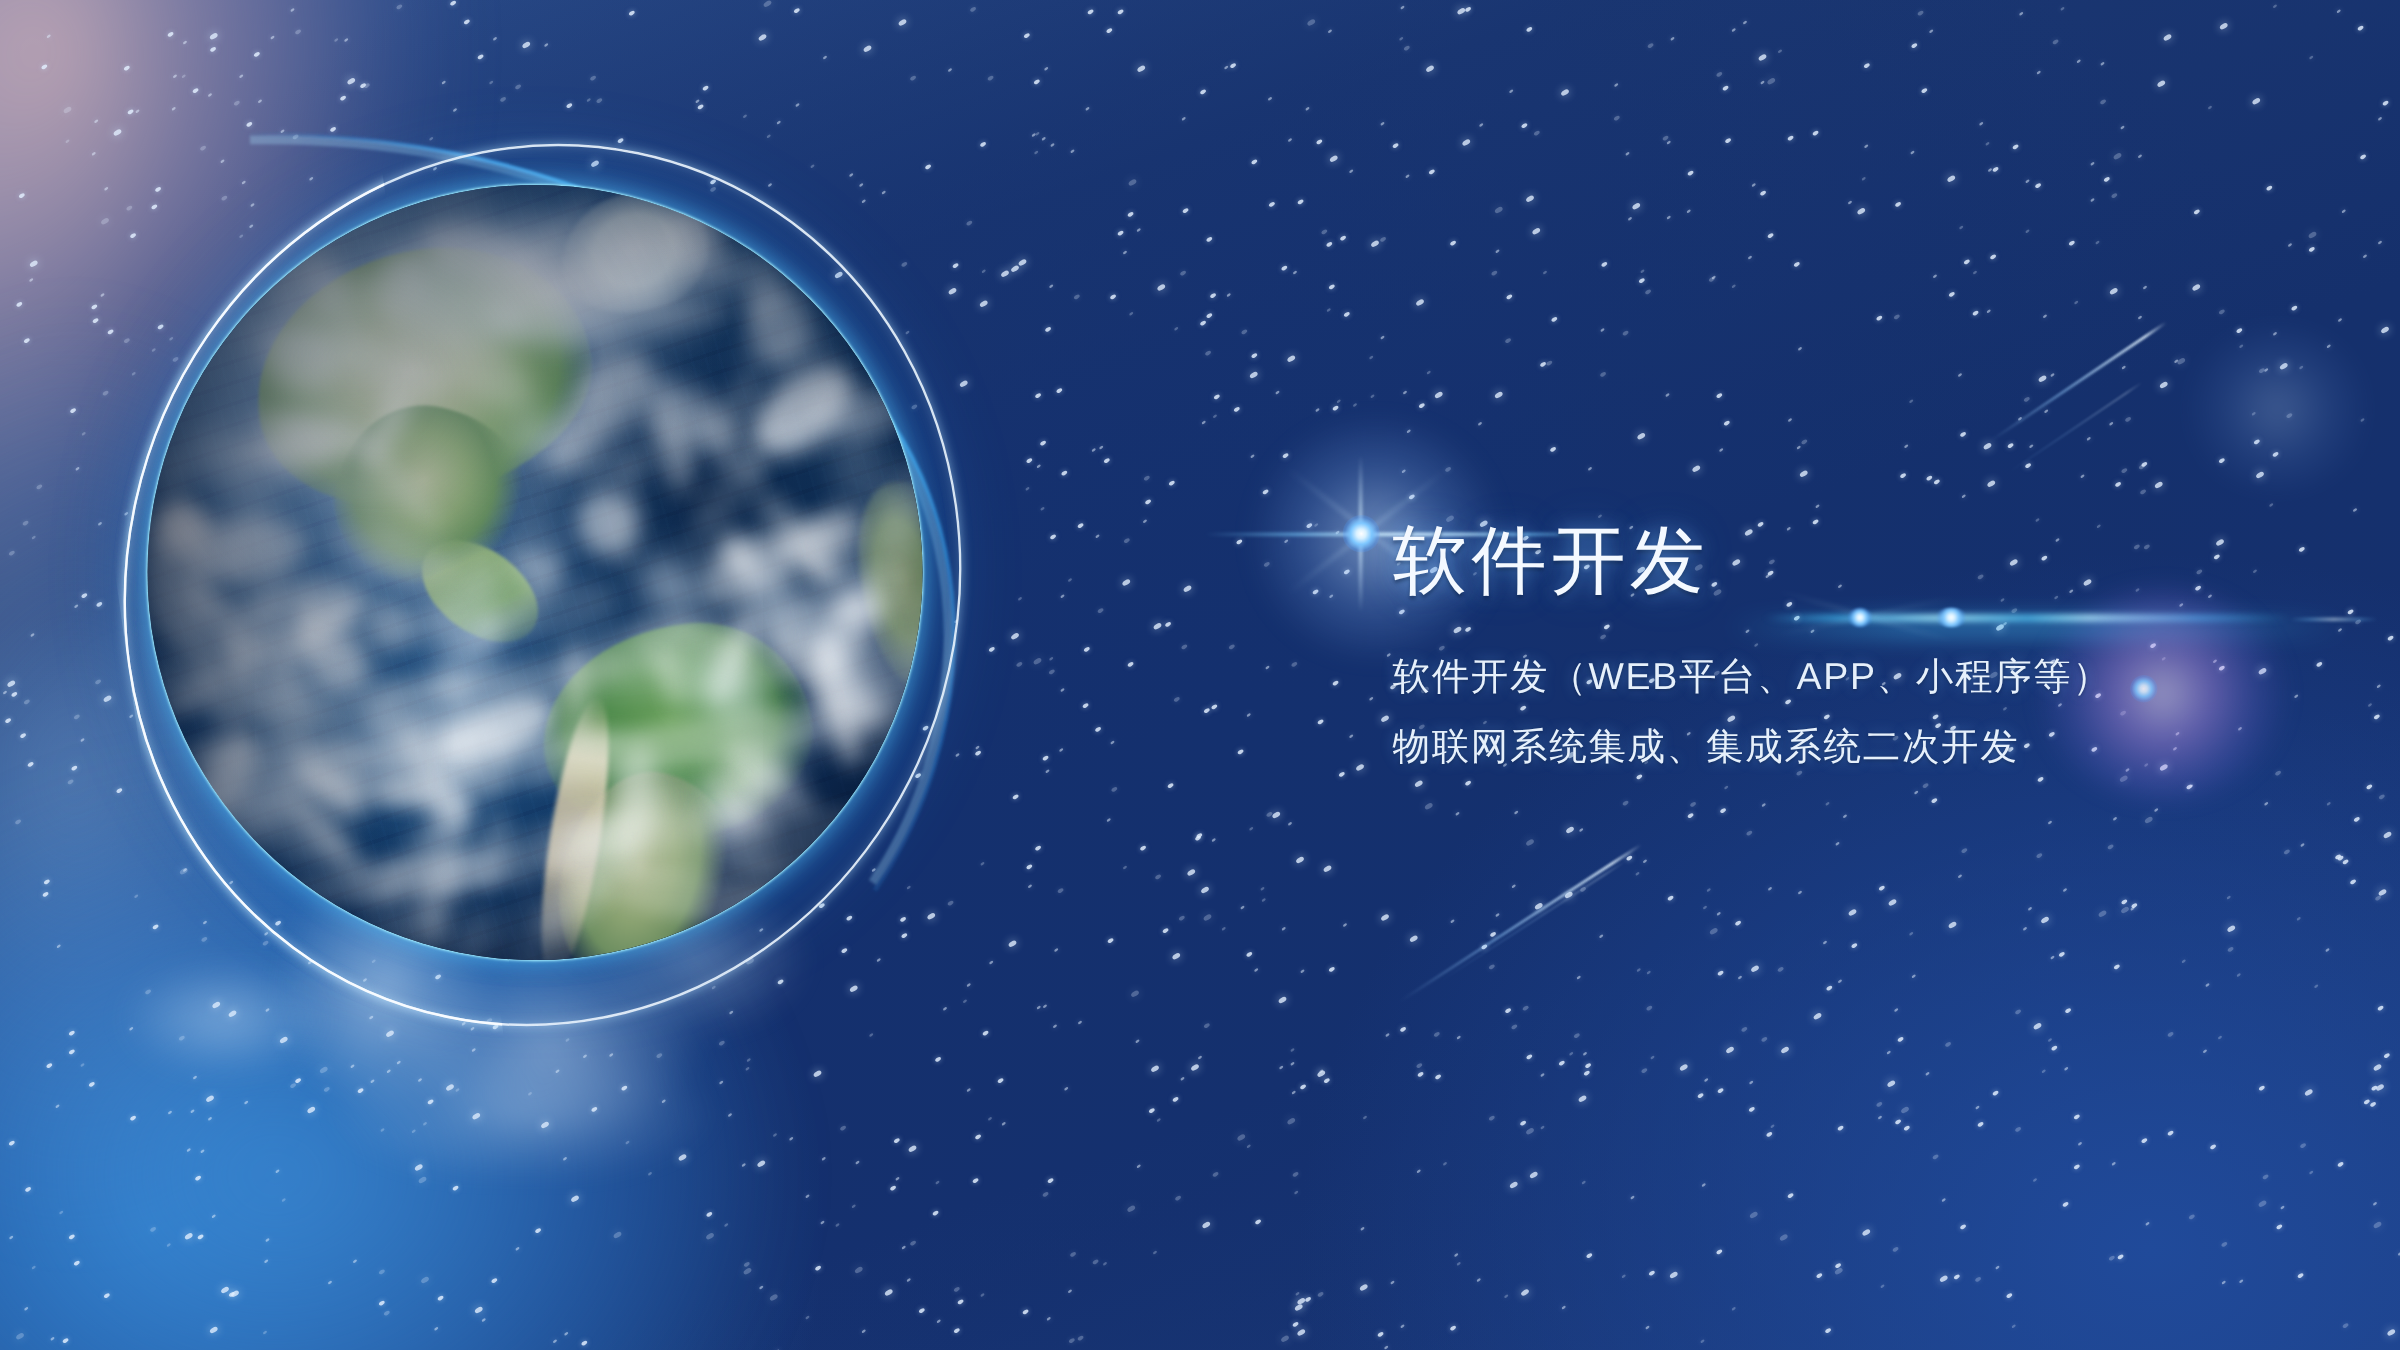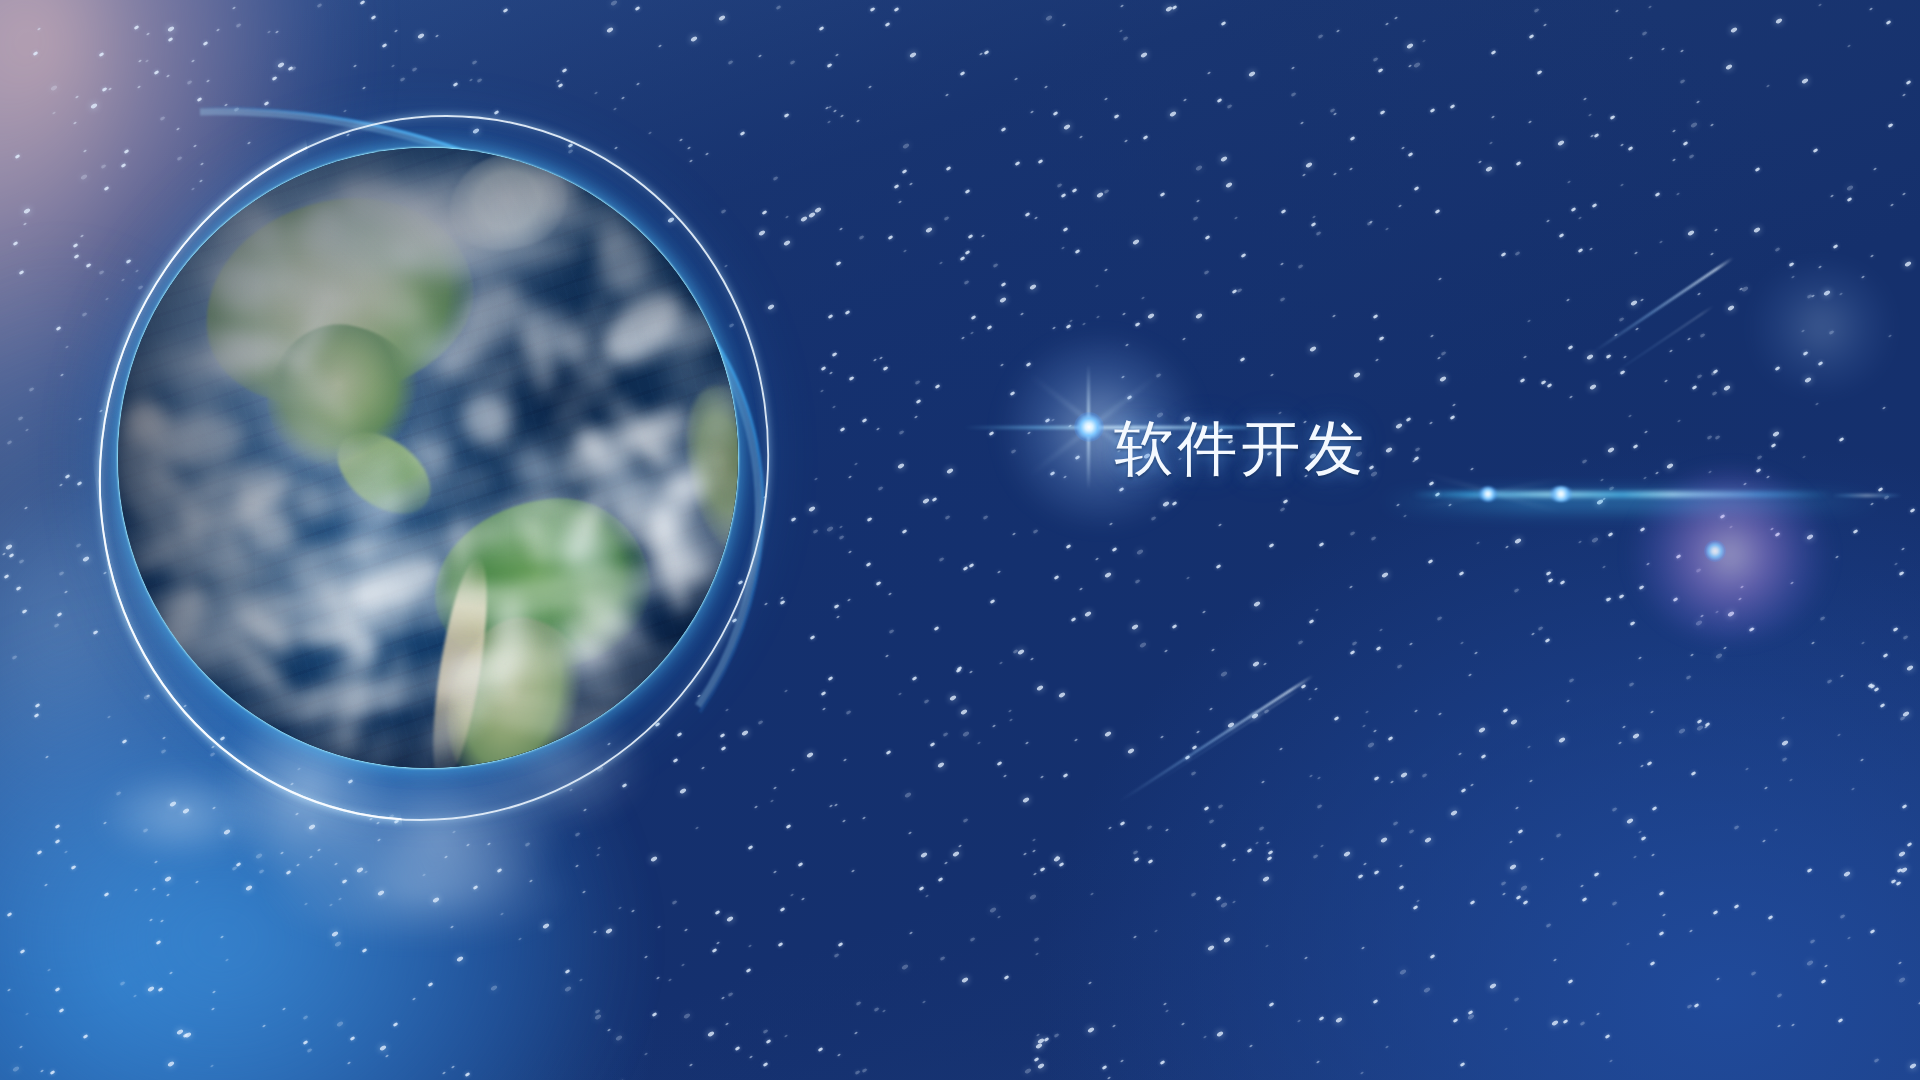--- a/index.html
+++ b/index.html
@@ -1747,16 +1747,18 @@
     <div class="flare-core" style="left:1704px; top:540px; width:22px; height:22px; opacity:.8;"></div>
   </div>
 
   <div class="flare">
     <div class="flare-glow" style="left:1742px; top:262px; width:160px; height:130px; opacity:.45;"></div>
   </div>
 
   <div class="copy">
     <div class="headline">软件开发</div>
     <div class="sub">
+      <div>软件开发（WEB平台、APP、小程序等）</div>
+      <div>物联网系统集成、集成系统二次开发</div>
     </div>
   </div>
 
 </div>
 
 </body></html>

